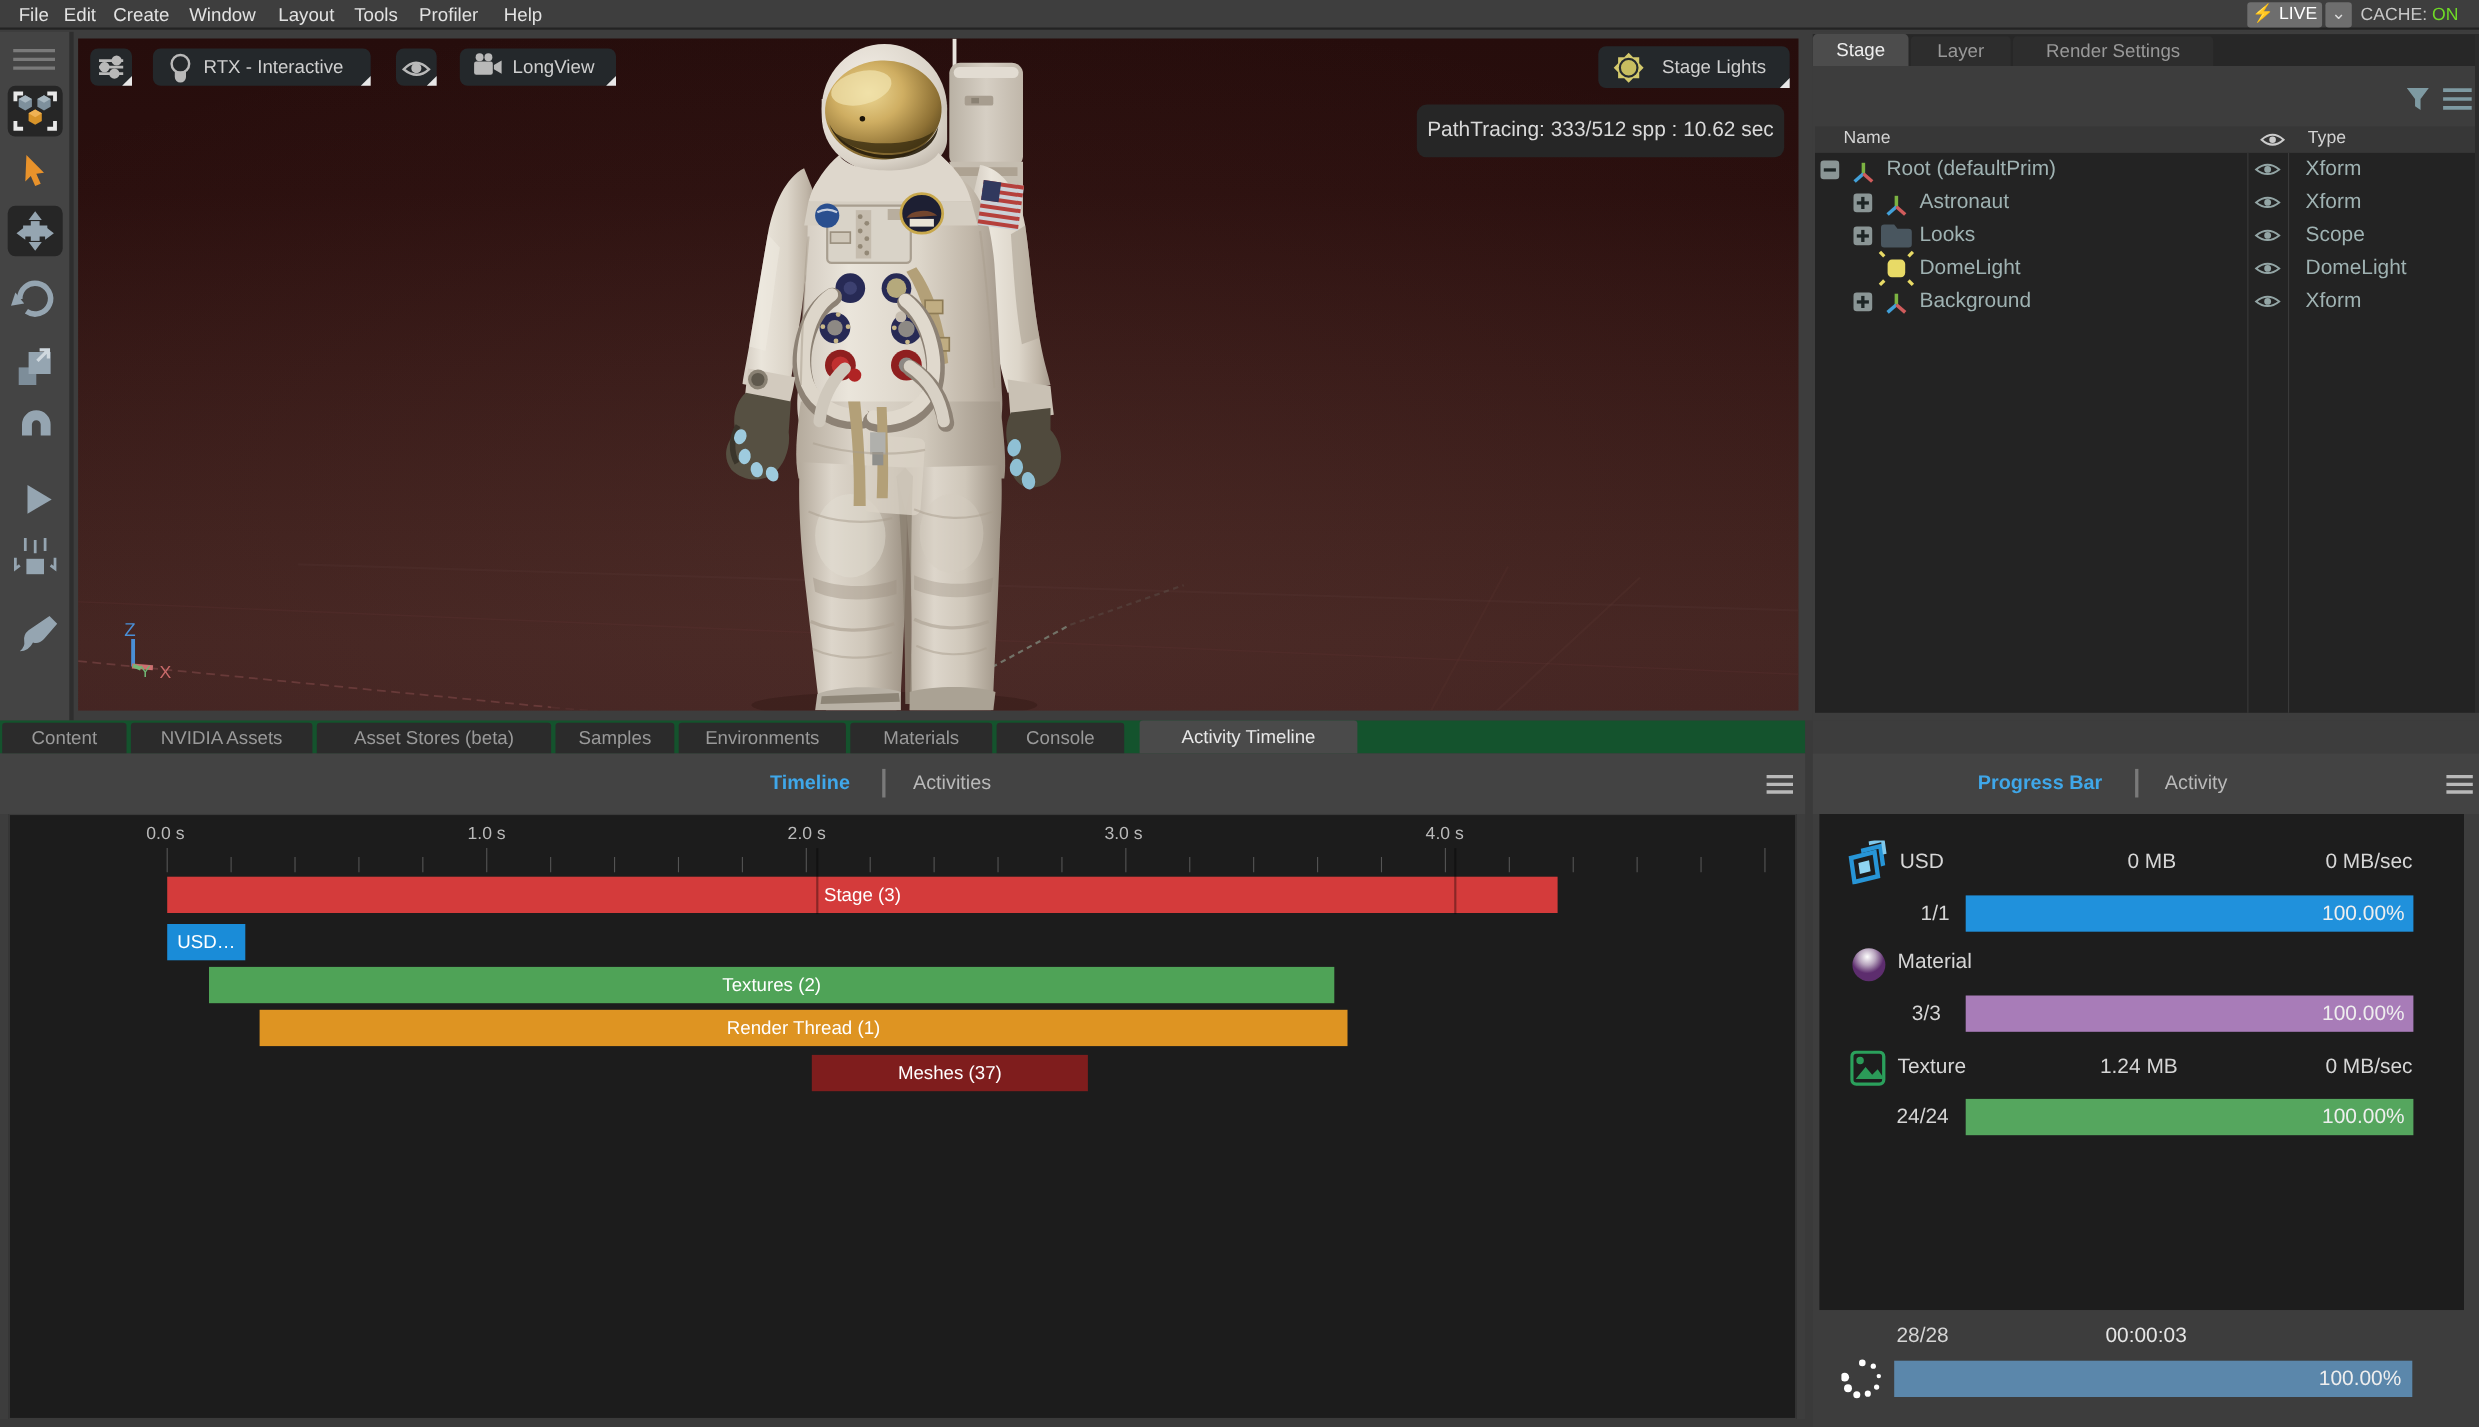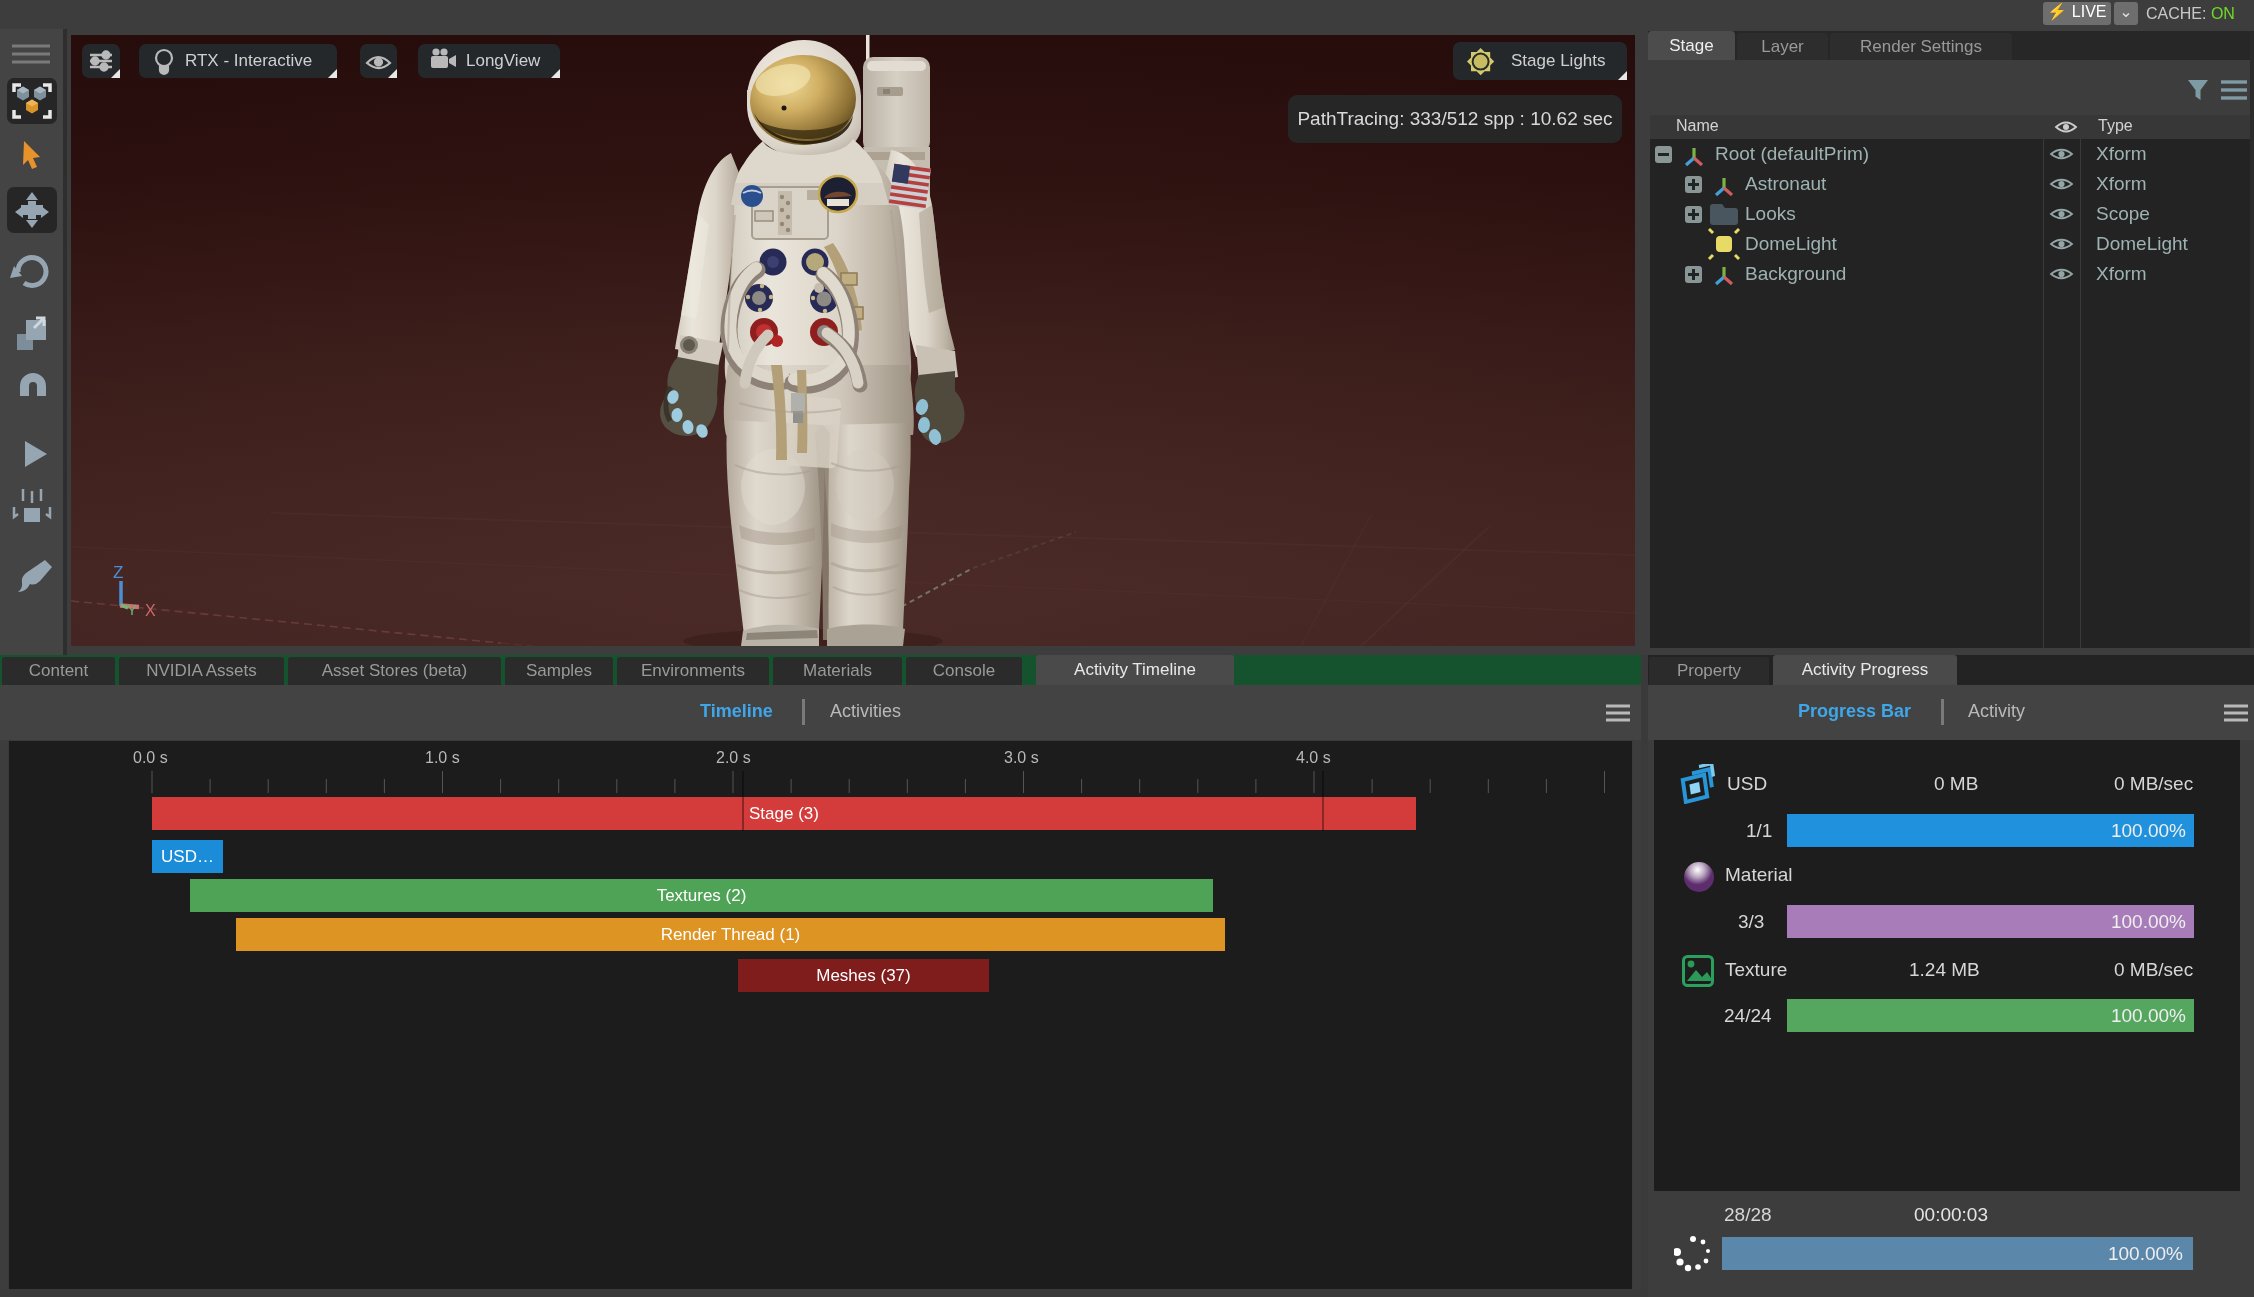--- a/index.html
+++ b/index.html
@@ -49,20 +49,30 @@
 .btab { position:absolute; top:2px; height:28px; background:#2b2b2b; color:#9a9a9a; font-size:17px;
   text-align:center; line-height:28px; border-radius:3px 3px 0 0; }
 .btab.on { background:#4a4a4a; color:#e8e8e8; top:0; height:30px; line-height:30px;}
 
 .bar { position:absolute; color:#fff; font-size:17px; text-align:center; }
 </style>
 </head>
 <body>
 <div id="root">
 
+<div id="menubar">
+  <span class="mi" style="left:17px;">File</span>
+  <span class="mi" style="left:58px;">Edit</span>
+  <span class="mi" style="left:103px;">Create</span>
+  <span class="mi" style="left:172px;">Window</span>
+  <span class="mi" style="left:253px;">Layout</span>
+  <span class="mi" style="left:322px;">Tools</span>
+  <span class="mi" style="left:381px;">Profiler</span>
+  <span class="mi" style="left:458px;">Help</span>
+</div>
 <div id="live" style="left:2043px; width:68px;"><span style="color:#f3e73c;">⚡</span> LIVE</div>
 <div id="live" style="left:2114px; width:24px; color:#ddd;">⌄</div>
 <div id="cache" style="left:2146px;">CACHE: <span style="color:#6fda27;">ON</span></div>
 
 <div id="toolbar">
   <svg width="63" height="626" style="position:absolute; left:0; top:0;" xmlns="http://www.w3.org/2000/svg">
     <g stroke="#7a7a7a" stroke-width="3">
       <line x1="12" y1="17" x2="50" y2="17"></line>
       <line x1="12" y1="25" x2="50" y2="25"></line>
       <line x1="12" y1="33" x2="50" y2="33"></line>
@@ -538,24 +548,20 @@
   </svg>
   <div class="bar" style="left:143px; top:56px; width:1264px; height:33px; background:#d43b3b; line-height:33px;">Stage (3)</div>
   <div style="position:absolute; left:733px; top:30px; width:2px; height:60px; background:rgba(0,0,0,0.35);"></div>
   <div style="position:absolute; left:1313px; top:30px; width:2px; height:60px; background:rgba(0,0,0,0.35);"></div>
   <div class="bar" style="left:143px; top:99px; width:71px; height:33px; background:#1a8cd8; line-height:33px; overflow:hidden;">USD…</div>
   <div class="bar" style="left:181px; top:138px; width:1023px; height:33px; background:#4fa357; line-height:33px;">Textures (2)</div>
   <div class="bar" style="left:227px; top:177px; width:989px; height:33px; background:#de9422; line-height:33px;">Render Thread (1)</div>
   <div class="bar" style="left:729px; top:218px; width:251px; height:33px; background:#7f1d1d; line-height:33px;">Meshes (37)</div>
 </div>
 
-<div id="brtabs">
-  <div class="btab" style="left:1px; width:120px;">Property</div>
-  <div class="btab on" style="left:125px; width:184px;">Activity Progress</div>
-</div>
 <div id="brtool">
   <span style="position:absolute; left:150px; top:16px; color:#3fa7e9; font-size:18px; font-weight:bold;">Progress Bar</span>
   <div style="position:absolute; left:293px; top:14px; width:3px; height:26px; background:#7a7a7a;"></div>
   <span style="position:absolute; left:320px; top:16px; color:#b9b9b9; font-size:18px;">Activity</span>
   <svg style="position:absolute; left:575px; top:18px;" width="26" height="20">
         <g stroke="#b9b9b9" stroke-width="3">
           <line x1="1" y1="3" x2="25" y2="3"></line>
           <line x1="1" y1="10" x2="25" y2="10"></line>
           <line x1="1" y1="17" x2="25" y2="17"></line>
         </g>

